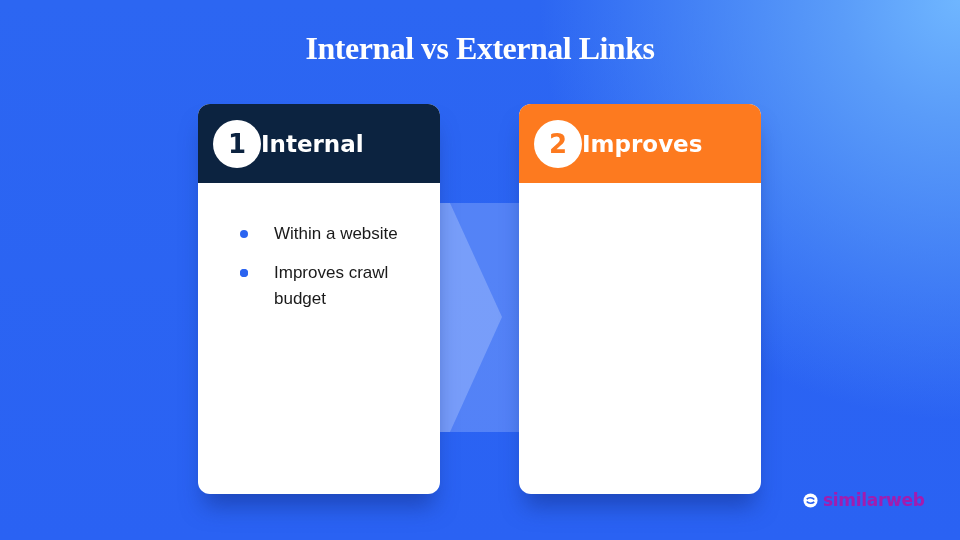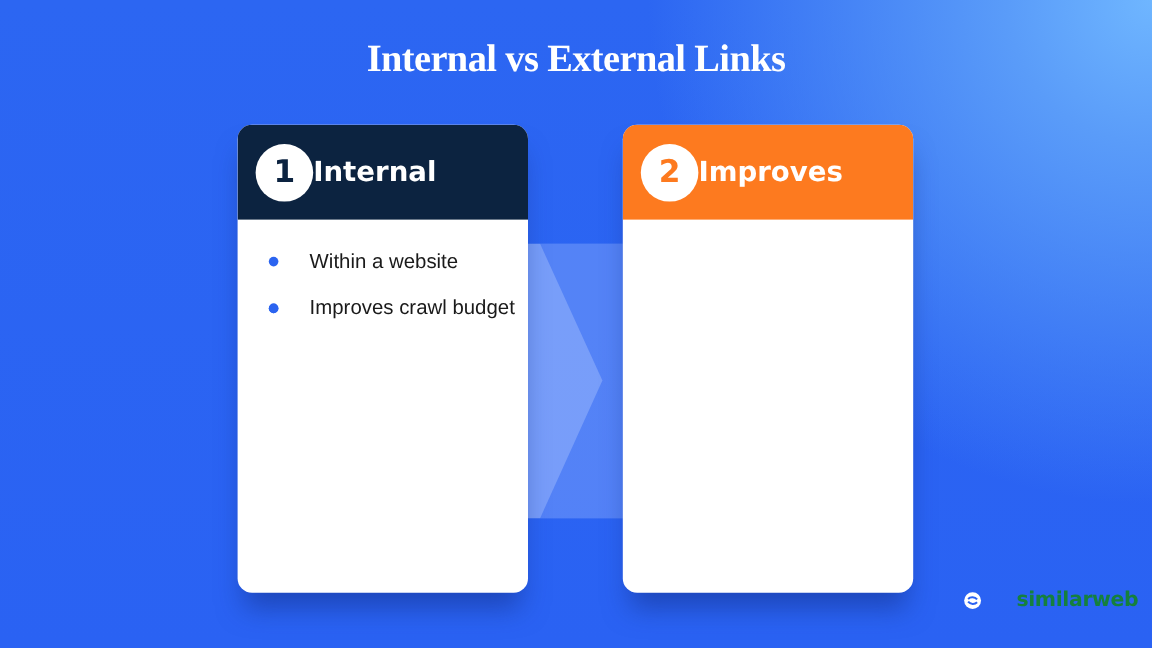--- a/index.html
+++ b/index.html
@@ -41,34 +41,34 @@
       display: flex; align-items: center; justify-content: center;
       font-family: "DejaVu Sans", sans-serif; font-weight: bold; font-size: 26px;
     }
     .card.left .num { color: #0c2340; }
     .card.right .num { color: #fd7a1f; }
     .card-title {
       margin-left: 0; color: #ffffff;
       font-family: "DejaVu Sans", sans-serif; font-weight: bold; font-size: 23px;
     }
     ul.points {
-      list-style: none; margin: 0; padding: 22px 0 0 0;
+      list-style: none; margin: 16px; padding: 22px 0 0 0;
     }
     ul.points li {
       position: relative; padding-left: 60px; padding-right: 10px;
       font-size: 17px; line-height: 26px; color: #1a1a1a;
       margin-bottom: 13px;
     }
     ul.points li .dot {
       position: absolute; left: 26px; top: 9px; width: 8px; height: 8px;
       border-radius: 50%; background: #2b64f0;
     }
     .brand {
       position: absolute; left: 803px; top: 490px;
-      display: flex; align-items: center; color: #15803d; gap: 24px;
+      display: flex; align-items: center; color: #a21caf;
     }
     .brand .logo { width: 15px; height: 15px; margin-right: 5px; }
     .brand .name { font-family: "DejaVu Sans", sans-serif; font-weight: bold; font-size: 17px; letter-spacing: -0.3px; }
   </style>
 </head>
 <body>
 
 <div class="title">Internal vs External Links</div>
 
 <div class="connector">

